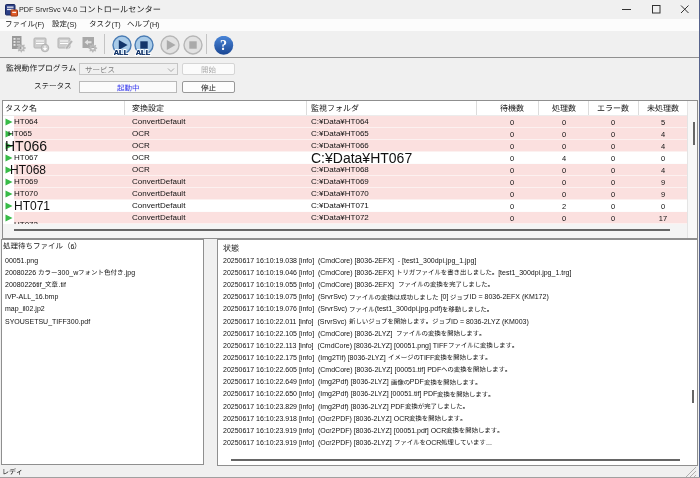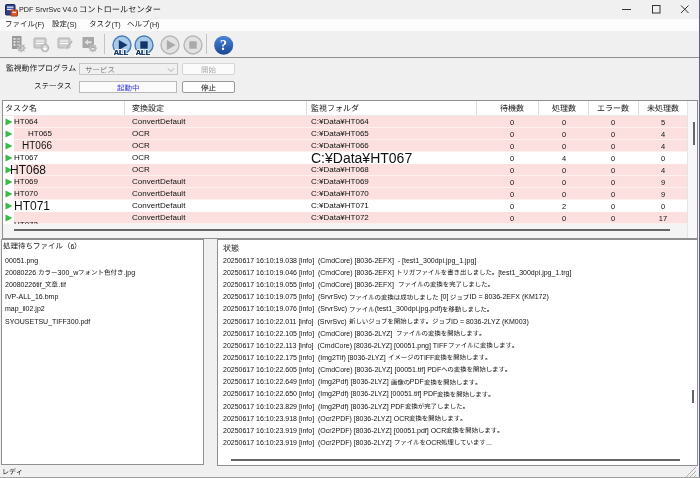--- a/index.html
+++ b/index.html
@@ -335,32 +335,32 @@
 <div class="abs" style="left:132px;top:117px;height:10px;font-size:8px;color:#111;white-space:nowrap;line-height:10px">ConvertDefault</div>
 <div class="abs" style="left:311px;top:117px;height:10px;font-size:8px;color:#111;white-space:nowrap;line-height:10px">C:¥Data¥HT064</div>
 <div class="abs" style="left:497px;top:117.5px;width:30px;height:10px;font-size:7.5px;color:#111;white-space:nowrap;line-height:10px;text-align:center">0</div>
 <div class="abs" style="left:549px;top:117.5px;width:30px;height:10px;font-size:7.5px;color:#111;white-space:nowrap;line-height:10px;text-align:center">0</div>
 <div class="abs" style="left:598px;top:117.5px;width:30px;height:10px;font-size:7.5px;color:#111;white-space:nowrap;line-height:10px;text-align:center">0</div>
 <div class="abs" style="left:648px;top:117.5px;width:30px;height:10px;font-size:7.5px;color:#111;white-space:nowrap;line-height:10px;text-align:center">5</div>
 <div class="abs" style="left:14px;top:128px;width:674px;height:12px;background:#fbe0df;border-bottom:1px solid #fcf1f0"></div>
 <svg class="abs" style="left:5px;top:130px" width="8" height="8" viewBox="0 0 8 8">
     <path d="M0.5 0.5 L7.5 4 L0.5 7.5 Z" fill="#38bb48"></path>
   </svg>
-<div class="abs" style="left:28px;top:129px;height:10px;font-size:8px;color:#111;white-space:nowrap;line-height:10px">HT065</div>
+<div class="abs" style="left:8px;top:129px;height:10px;font-size:8px;color:#111;white-space:nowrap;line-height:10px">HT065</div>
 <div class="abs" style="left:132px;top:129px;height:10px;font-size:8px;color:#111;white-space:nowrap;line-height:10px">OCR</div>
 <div class="abs" style="left:311px;top:129px;height:10px;font-size:8px;color:#111;white-space:nowrap;line-height:10px">C:¥Data¥HT065</div>
 <div class="abs" style="left:497px;top:129.5px;width:30px;height:10px;font-size:7.5px;color:#111;white-space:nowrap;line-height:10px;text-align:center">0</div>
 <div class="abs" style="left:549px;top:129.5px;width:30px;height:10px;font-size:7.5px;color:#111;white-space:nowrap;line-height:10px;text-align:center">0</div>
 <div class="abs" style="left:598px;top:129.5px;width:30px;height:10px;font-size:7.5px;color:#111;white-space:nowrap;line-height:10px;text-align:center">0</div>
 <div class="abs" style="left:648px;top:129.5px;width:30px;height:10px;font-size:7.5px;color:#111;white-space:nowrap;line-height:10px;text-align:center">4</div>
 <div class="abs" style="left:14px;top:140px;width:674px;height:12px;background:#fbe0df;border-bottom:1px solid #fcf1f0"></div>
 <svg class="abs" style="left:5px;top:142px" width="8" height="8" viewBox="0 0 8 8">
     <path d="M0.5 0.5 L7.5 4 L0.5 7.5 Z" fill="#38bb48"></path>
   </svg>
-<div class="abs" style="left:22px;top:141px;height:14px;font-size:10px;color:#111;white-space:nowrap;line-height:10px">HT066</div>
+<div class="abs" style="left:5px;top:141px;height:14px;font-size:14px;color:#111;white-space:nowrap;line-height:10px">HT066</div>
 <div class="abs" style="left:132px;top:141px;height:10px;font-size:8px;color:#111;white-space:nowrap;line-height:10px">OCR</div>
 <div class="abs" style="left:311px;top:141px;height:10px;font-size:8px;color:#111;white-space:nowrap;line-height:10px">C:¥Data¥HT066</div>
 <div class="abs" style="left:497px;top:141.5px;width:30px;height:10px;font-size:7.5px;color:#111;white-space:nowrap;line-height:10px;text-align:center">0</div>
 <div class="abs" style="left:549px;top:141.5px;width:30px;height:10px;font-size:7.5px;color:#111;white-space:nowrap;line-height:10px;text-align:center">0</div>
 <div class="abs" style="left:598px;top:141.5px;width:30px;height:10px;font-size:7.5px;color:#111;white-space:nowrap;line-height:10px;text-align:center">0</div>
 <div class="abs" style="left:648px;top:141.5px;width:30px;height:10px;font-size:7.5px;color:#111;white-space:nowrap;line-height:10px;text-align:center">4</div>
 <div class="abs" style="left:14px;top:152px;width:674px;height:12px;background:#ffffff;border-bottom:1px solid #fdfdfd"></div>
 <svg class="abs" style="left:5px;top:154px" width="8" height="8" viewBox="0 0 8 8">
     <path d="M0.5 0.5 L7.5 4 L0.5 7.5 Z" fill="#38bb48"></path>
   </svg>

